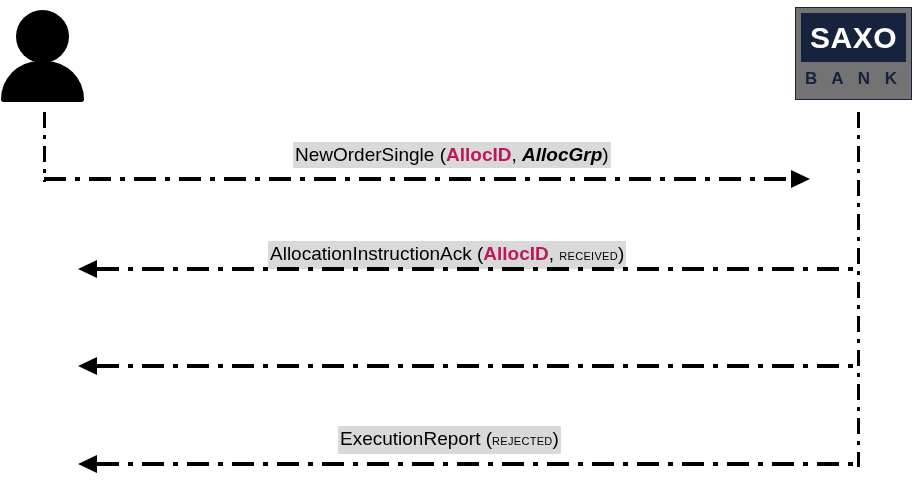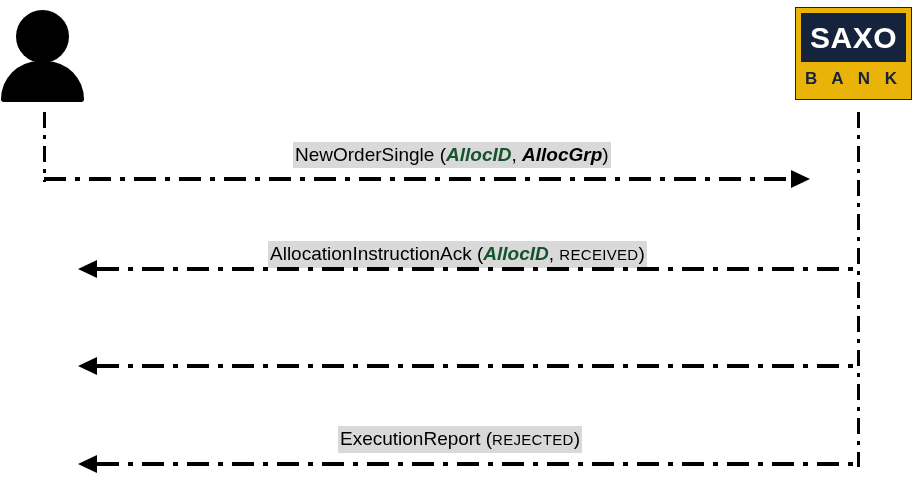--- a/index.html
+++ b/index.html
@@ -45,21 +45,21 @@
     border-radius: 42px 42px 3px 3px;
   }
 
   
   .bank-logo {
     position: absolute;
     left: 795px;
     top: 7px;
     width: 117px;
     height: 93px;
-    background: #eab308;
+    background: #737373;
     border: 1px solid #16233c;
     box-sizing: border-box;
   }
   .bank-logo-top {
     position: absolute;
     left: 5px;
     top: 5px;
     right: 5px;
     height: 49px;
     background: #16233c;
@@ -141,30 +141,29 @@
     white-space: nowrap;
     padding: 1px 2px;
     font-family: "Liberation Sans", sans-serif;
   }
   .fld {
     font-weight: bold;
     font-style: italic;
   }
   .fld-hl {
     font-weight: bold;
-    font-style: italic;
-    color: #14532d;
+    color: #be185d;
   }
   .comma-hl {
     font-weight: bold;
     font-style: italic;
     color: #7b3fa0;
   }
   .sc {
-    font-size: 15px;
+    font-size: 11px;
     letter-spacing: 0.3px;
   }
 </style>
 </head>
 <body>
 
 <div id="diagram">
 
   <div class="actor">
     <div class="actor-head"></div>

